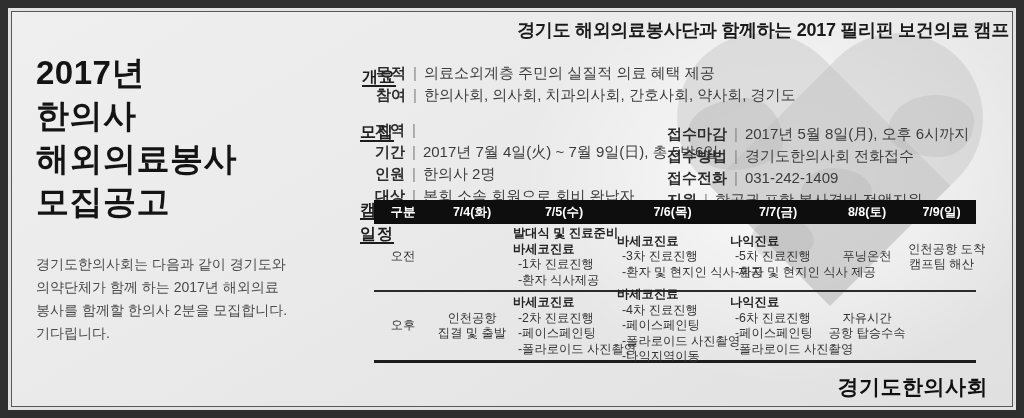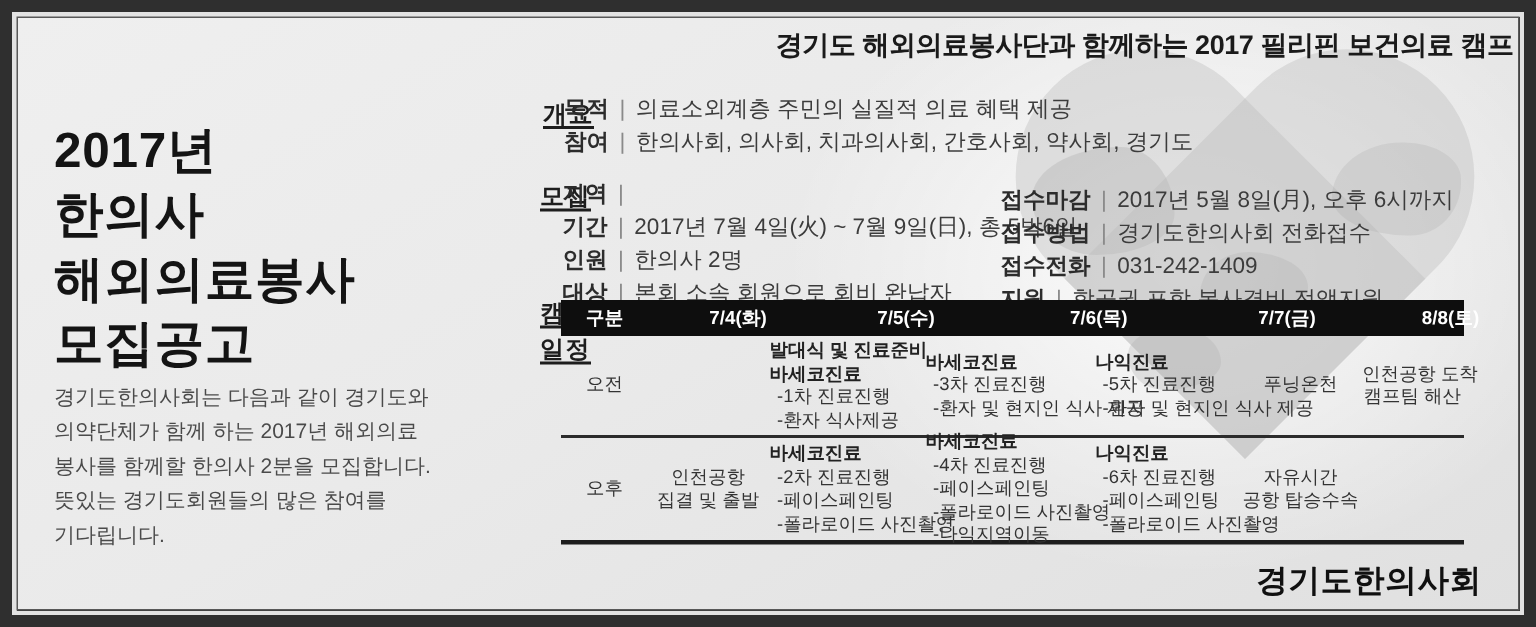--- a/index.html
+++ b/index.html
@@ -36,21 +36,21 @@
   .b4{left:92px;top:178px;width:62px;height:42px;border-radius:50% 50% 62% 38%/44% 56% 44% 56%;}
 
   .banner{
     position:absolute;top:6px;right:3px;
     font-size:18px;font-weight:bold;color:#1a1a1a;letter-spacing:-0.3px;
     white-space:nowrap;
   }
   .title{
     position:absolute;left:24px;top:39px;
     font-size:33px;line-height:43px;font-weight:900;color:#141414;
-    letter-spacing:0.5px;white-space:nowrap;margin-top:27px;
+    letter-spacing:0.5px;white-space:nowrap;
   }
   .desc{
     position:absolute;left:24px;top:241px;
     font-size:14px;line-height:23px;color:#4a4a4a;white-space:nowrap;
   }
   .sec-heading{
     position:absolute;font-size:16px;font-weight:bold;color:#1d1d1d;
     letter-spacing:1px;line-height:24px;margin-left:44px;
   }
   .sec-heading span{text-decoration:underline;text-underline-offset:3px;text-decoration-thickness:1.5px;display:block;}
@@ -61,21 +61,21 @@
   .lv-block{position:absolute;}
   #overview-rows{left:364px;top:50px;}
   #recruit-rows{left:363px;top:107px;}
   #application-rows{left:655px;top:111px;}
   .lv-row{display:flex;line-height:22px;font-size:15px;color:#3c3c3c;white-space:nowrap;}
   .lv-label{font-weight:600;color:#2c2c2c;}
   .app .lv-label{font-weight:bold;}
   .lv-sep{margin:0 7px;color:#8a8a8a;}
 
   .tbl{position:absolute;left:362px;top:188px;width:602px;}
-  .thead{display:flex;align-items:center;background:#0e0e0e;height:24px;gap:20px;}
+  .thead{display:flex;align-items:center;background:#0e0e0e;height:24px;}
   .th{font-size:12.5px;color:#ffffff;font-weight:bold;text-align:center;box-sizing:border-box;flex:none;}
   .tr{display:flex;align-items:center;}
   .tr.morning{height:66px;border-bottom:2px solid #2b2b2b;}
   .tr.afternoon{height:68px;border-bottom:3px solid #1d1d1d;}
   .td{flex:none;box-sizing:border-box;padding:0 1px;}
   .td.center{text-align:center;}
   .td .line{white-space:nowrap;line-height:15.5px;font-size:12.3px;color:#333333;}
   .line.b{font-weight:bold;color:#222222;}
   .line.sub{padding-left:5px;}
 
@@ -102,21 +102,20 @@
       <div class="tline">2017년</div>
       <div class="tline">한의사</div>
       <div class="tline">해외의료봉사</div>
       <div class="tline">모집공고</div>
     </div>
 
   <div class="desc" id="description-block">
       <div class="tline">경기도한의사회는 다음과 같이 경기도와</div>
       <div class="tline">의약단체가 함께 하는 2017년 해외의료</div>
       <div class="tline">봉사를 함께할 한의사 2분을 모집합니다.</div>
-      <div class="tline">뜻있는 경기도회원들의 많은 참여를</div>
       <div class="tline">기다립니다.</div>
     </div>
 
   <div class="sec-heading oh">
       <span>개요</span>
     </div>
   <div class="lv-block" id="overview-rows">
       <div class="lv-row">
         <span class="lv-label">목적</span>
         <span class="lv-sep">|</span>

